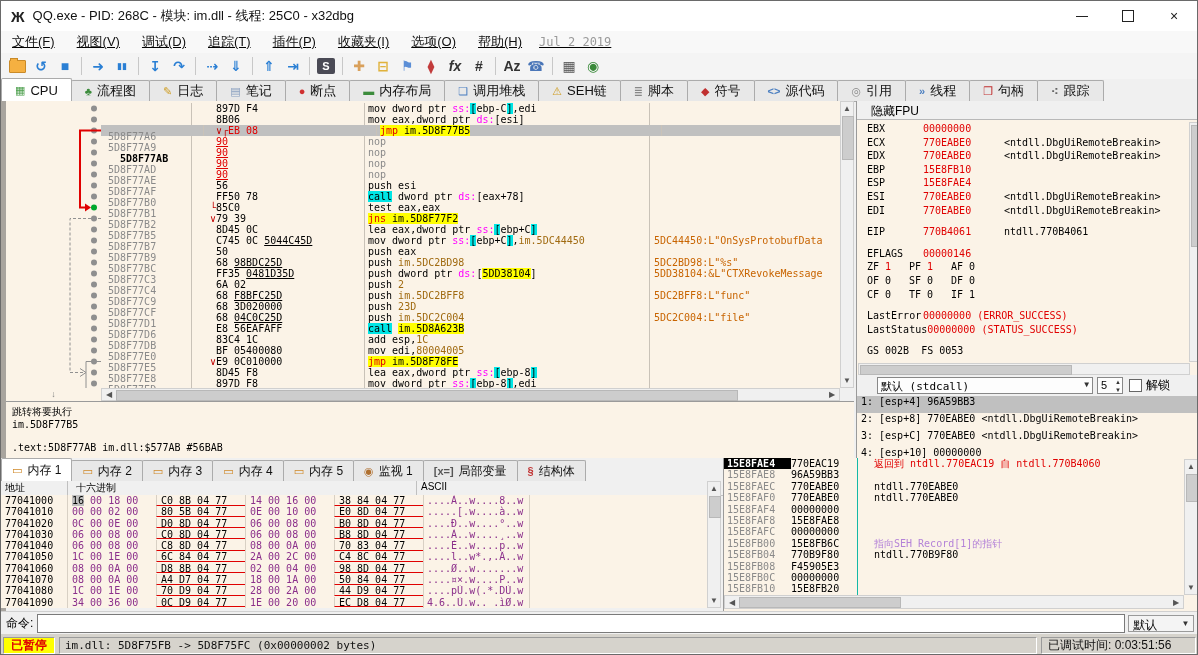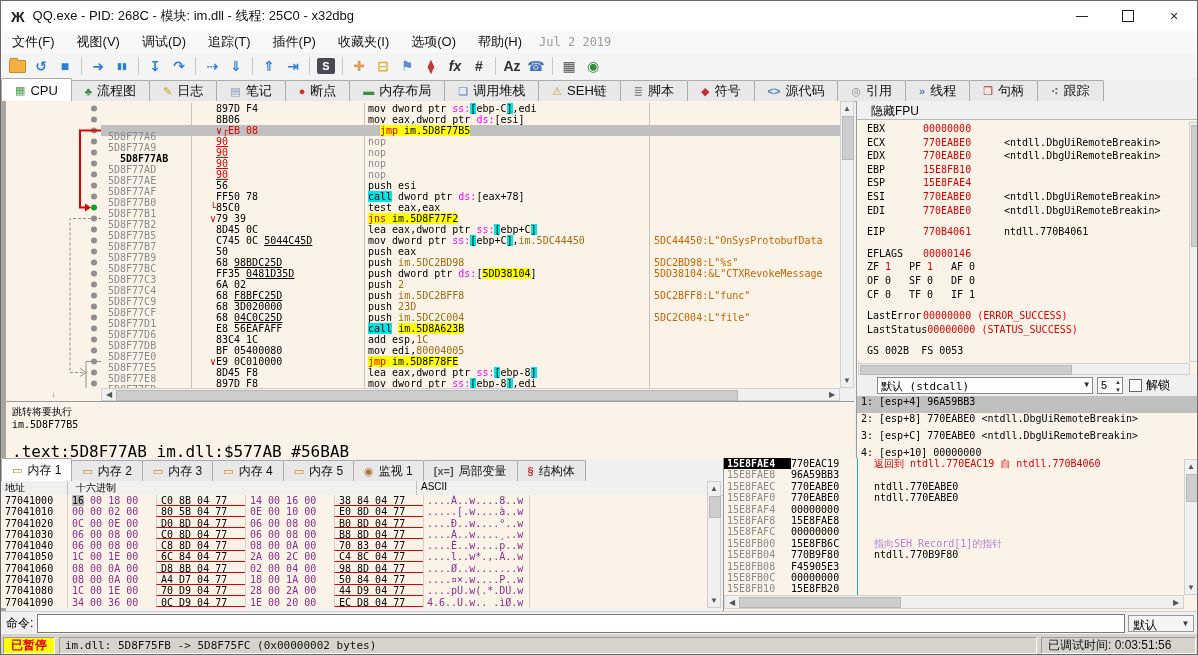--- a/index.html
+++ b/index.html
@@ -8,21 +8,21 @@
   .mono{font-family:"DejaVu Sans Mono",monospace;}
   
   #titlebar{position:absolute;left:0;top:0;width:100%;height:30px;background:#fff;display:flex;align-items:center;}
   #bug{font-weight:bold;color:#222;margin:0 8px 0 10px;font-size:15px;}
   #title{font-size:13px;color:#111;}
   #winbtns{position:absolute;right:0;top:0;height:30px;display:flex;}
   .wbtn{width:46px;height:30px;display:flex;align-items:center;justify-content:center;color:#222;font-size:14px;}
   .glyph-min{width:12px;border-bottom:1px solid #222;height:1px;}
   .glyph-max{width:10px;height:10px;border:1px solid #222;}
   
-  #menubar{position:absolute;left:0;top:30px;width:100%;height:22px;background:#F8F8F8;display:flex;align-items:center;font-size:13px;border-bottom:1px solid #6d28d9;}
+  #menubar{position:absolute;left:0;top:30px;width:100%;height:22px;background:#F8F8F8;display:flex;align-items:center;font-size:13px;border-bottom:1px solid #6d28d9;text-decoration:underline;}
   .mitem{padding:0 11px;color:#111;}
   #menudate{color:#9a9a9a;font-family:"DejaVu Sans Mono",monospace;font-size:12px;margin-left:6px;}
   
   #toolbar{position:absolute;left:0;top:52px;width:100%;height:26px;background:#F4F4F4;display:flex;align-items:center;border-bottom:1px solid #E0E0E0;}
   .ticon{width:24px;height:20px;display:flex;align-items:center;justify-content:center;font-size:14px;font-weight:bold;}
   .tsep{width:1px;height:18px;background:#C8C8C8;margin:0 4px;}
   .folder{width:15px;height:11px;background:#F5B041;border:1px solid #C98A28;border-radius:1px;position:relative;}
   .folder:before{content:"";position:absolute;left:0;top:-3px;width:6px;height:2px;background:#F5B041;border:1px solid #C98A28;border-bottom:none;}
   
   .tabbar{position:absolute;display:flex;align-items:flex-end;background:#F0F0F0;border-bottom:1px solid #ABABAB;}
@@ -46,21 +46,21 @@
   .sp-c{background:#00E5E5;}
   .sp-p{color:#E00000;} .sp-u{text-decoration:underline;} .sp-pu{color:#E00000;text-decoration:underline;}
   .sp-str{color:#C86400;}
   #dz-svg{position:absolute;left:0;top:0;}
   
   .sb{position:absolute;background:#F0F0F0;border:1px solid #D0D0D0;box-sizing:border-box;}
   .sb .arr{position:absolute;color:#555;font-size:8px;line-height:11px;text-align:center;}
   .thumb{position:absolute;background:#CDCDCD;border:1px solid #B8B8B8;}
   
   #infobox{position:absolute;left:5px;top:400px;width:848px;height:33px;background:#FBF3E7;border-top:1px solid #9a9a9a;font-size:10px;line-height:13px;padding:3px 0 0 6px;box-sizing:border-box;}
-  #dstatus{position:absolute;left:5px;top:433px;width:848px;height:24px;background:#FBF3E7;font-size:16px;padding:8px 0 0 6px;box-sizing:border-box;}
+  #dstatus{position:absolute;left:5px;top:433px;width:848px;height:24px;background:#FBF3E7;font-size:10px;padding:8px 0 0 6px;box-sizing:border-box;}
   
   #regpane{position:absolute;left:855px;top:100px;width:343px;height:357px;background:#FBF3E7;border-left:1px solid #9a9a9a;box-sizing:border-box;}
   #fpuhdr{position:absolute;left:0;top:0;width:100%;height:19px;background:#F0F0F0;border-bottom:1px solid #B8B8B8;font-size:12px;padding:2px 0 0 14px;box-sizing:border-box;}
   #regs{position:absolute;left:2px;top:21px;width:326px;height:240px;overflow:hidden;font-family:"DejaVu Sans Mono",monospace;font-size:10px;}
   .rrow{position:relative;height:13.6px;line-height:13.6px;white-space:pre;}
   .rgap{height:8px;}
   .rn{display:inline-block;min-width:56px;padding-left:8px;color:#000;}
   .rv{color:#E00000;} .rv.hl{background:#E2DCD2;}
   .rc{position:absolute;left:145px;top:0;color:#000;}
   .fpair{display:inline-block;width:42px;}

